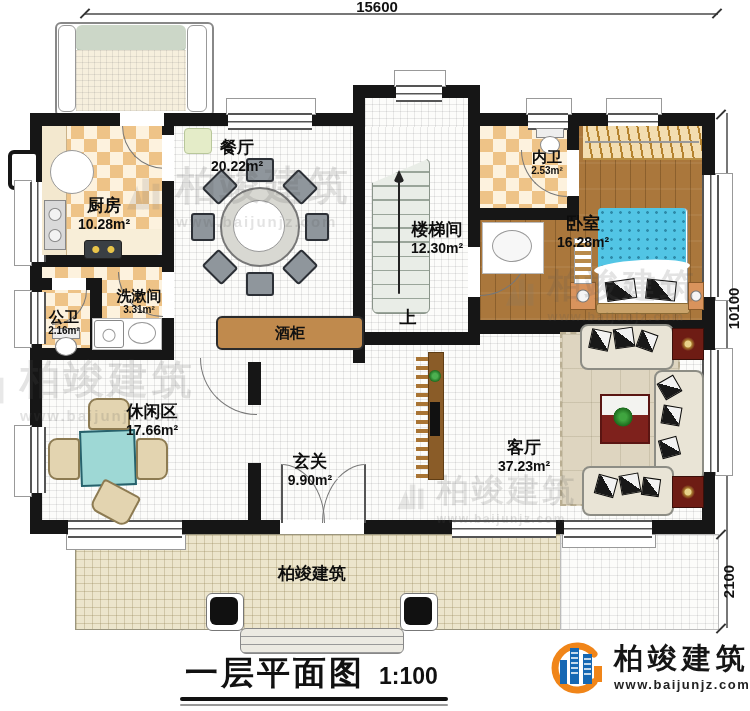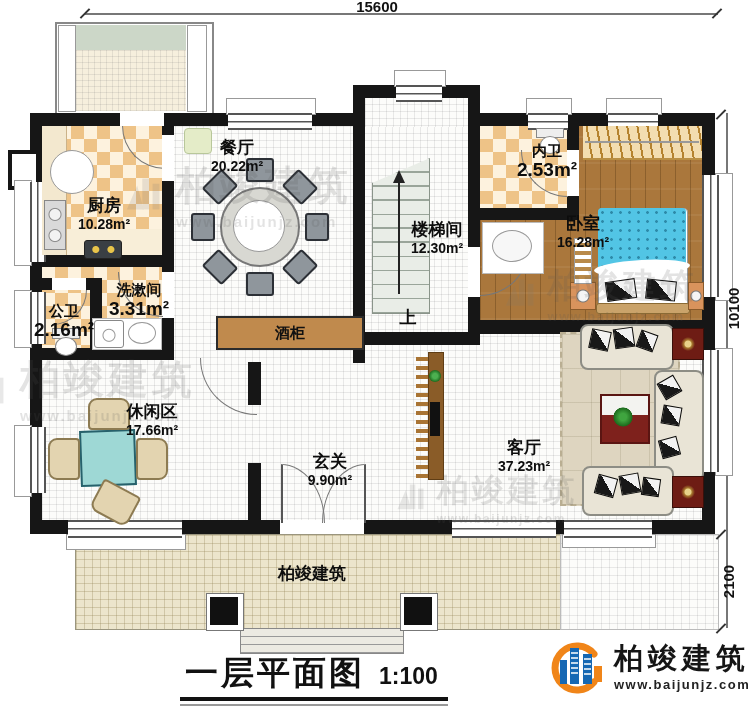--- a/index.html
+++ b/index.html
@@ -1,18 +1,18 @@
 <!DOCTYPE html>
 <html><head>
 <meta charset="utf-8">
 <style>
   html,body{margin:0;padding:0;background:#fff;}
   body{font-family:"Liberation Sans","DejaVu Sans",sans-serif;}
   #plan{position:relative;width:750px;height:711px;background:#fff;overflow:hidden;}
-  .abs{position:absolute;}
+  .abs{position:absolute;border-radius:6px;}
   .wall{position:absolute;background:#161616;}
   .gridfloor{position:absolute;background-color:#fcfcfa;
     background-image:linear-gradient(rgba(120,120,120,.15) 1px,transparent 1px),
                      linear-gradient(90deg,rgba(120,120,120,.15) 1px,transparent 1px);
     background-size:7px 7px;}
   .checker{position:absolute;background-color:#fdf2de;
     background-image:linear-gradient(45deg,#eec387 25%,transparent 25%,transparent 75%,#eec387 75%),
                      linear-gradient(45deg,#eec387 25%,transparent 25%,transparent 75%,#eec387 75%);
     background-position:0 0,13px 13px;background-size:26px 26px;}
   .wood{position:absolute;background-color:#aa773c;
@@ -31,21 +31,21 @@
   .arc{position:absolute;}
   .arc-bl{border-left:1.5px solid #777;border-bottom:1.5px solid #777;border-radius:0 0 0 100%;}
   .arc-br{border-right:1.5px solid #777;border-bottom:1.5px solid #777;border-radius:0 0 100% 0;}
   .arc-tl{border-left:1.5px solid #777;border-top:1.5px solid #777;border-radius:100% 0 0 0;}
   .arc-tr{border-right:1.5px solid #777;border-top:1.5px solid #777;border-radius:0 100% 0 0;}
   .rlabel{position:absolute;transform:translate(-50%,-50%);text-align:center;color:#0d0d0d;
     font-weight:bold;line-height:1.15;white-space:nowrap;z-index:30;}
   .rlabel .nm{display:block;font-size:17px;}
   .rlabel .ar{display:block;font-size:14px;}
   .rlabel.sm .nm{font-size:15px;}
-  .rlabel.sm .ar{font-size:19px;}
+  .rlabel.sm .ar{font-size:10px;}
   .dimtxt{position:absolute;font-weight:bold;font-size:15px;color:#111;z-index:40;}
   .dimline{position:absolute;background:#777;}
   .tick{position:absolute;width:2px;height:13px;background:#333;transform:rotate(45deg);z-index:41;}
   .furn{position:absolute;}
   .pillow{position:absolute;background:linear-gradient(45deg,#181818 55%,#f2f2f2 55%);border:1px solid #0a0a0a;}
   .sofa{position:absolute;background:#e9e4d6;border:2px solid #8d8d85;border-radius:8px;}
   .chairbeige{position:absolute;background:#e3d4b0;border:2px solid #8d7b52;}
   .wm{position:absolute;display:flex;align-items:center;gap:8px;opacity:.16;color:#555;z-index:25;pointer-events:none;}
   .wm .t1{font-size:40px;font-weight:bold;letter-spacing:4px;white-space:nowrap;}
   .wm .t2{font-size:15px;font-weight:bold;letter-spacing:2px;white-space:nowrap;}
@@ -246,21 +246,21 @@
     <span class="ar">3.31m²</span>
   </div>
   <div class="rlabel sm" style="left:64px;top:322px;">
     <span class="nm">公卫</span>
     <span class="ar">2.16m²</span>
   </div>
   <div class="rlabel" style="left:152px;top:420px;">
     <span class="nm">休闲区</span>
     <span class="ar">17.66m²</span>
   </div>
-  <div class="rlabel" style="left:330px;top:470px;">
+  <div class="rlabel" style="left:310px;top:470px;">
     <span class="nm">玄关</span>
     <span class="ar">9.90m²</span>
   </div>
   <div class="rlabel" style="left:524px;top:456px;">
     <span class="nm">客厅</span>
     <span class="ar">37.23m²</span>
   </div>
   <div class="rlabel" style="left:437px;top:238px;">
     <span class="nm">楼梯间</span>
     <span class="ar">12.30m²</span>

